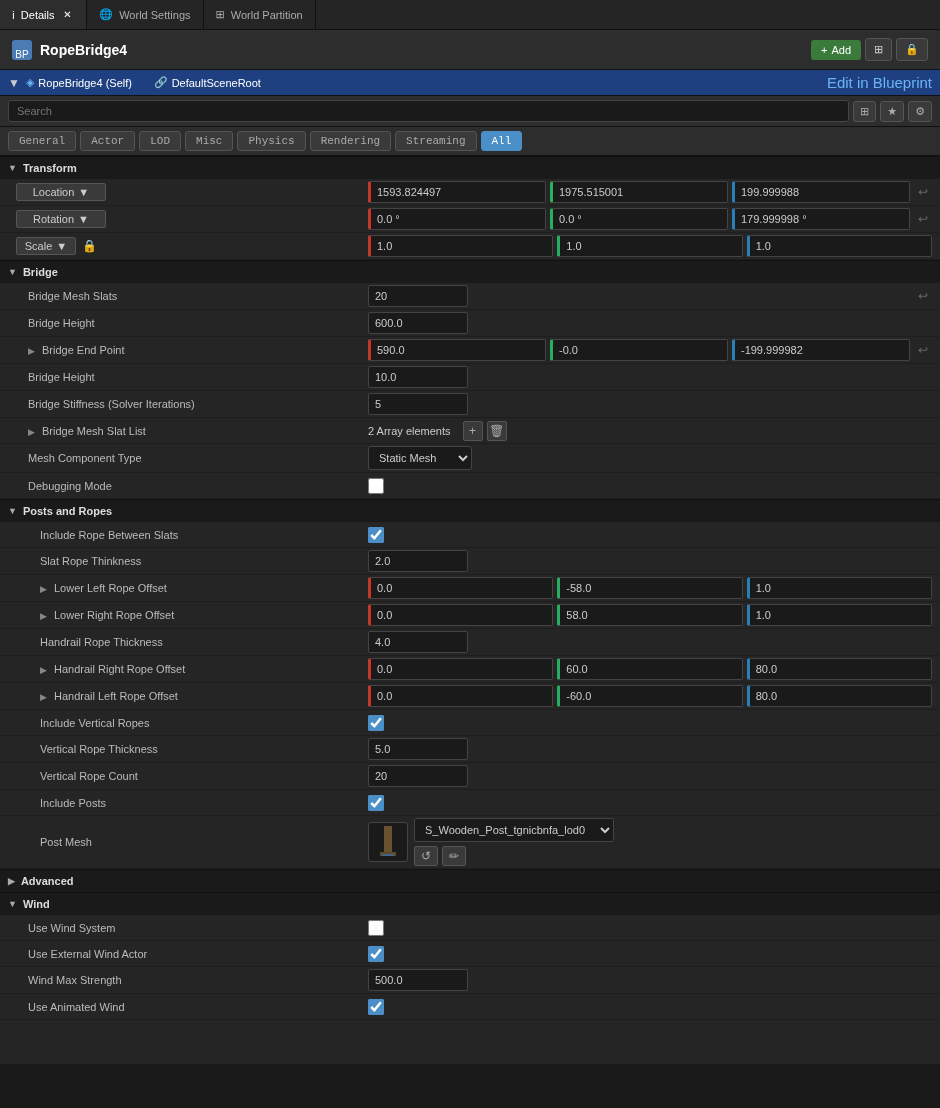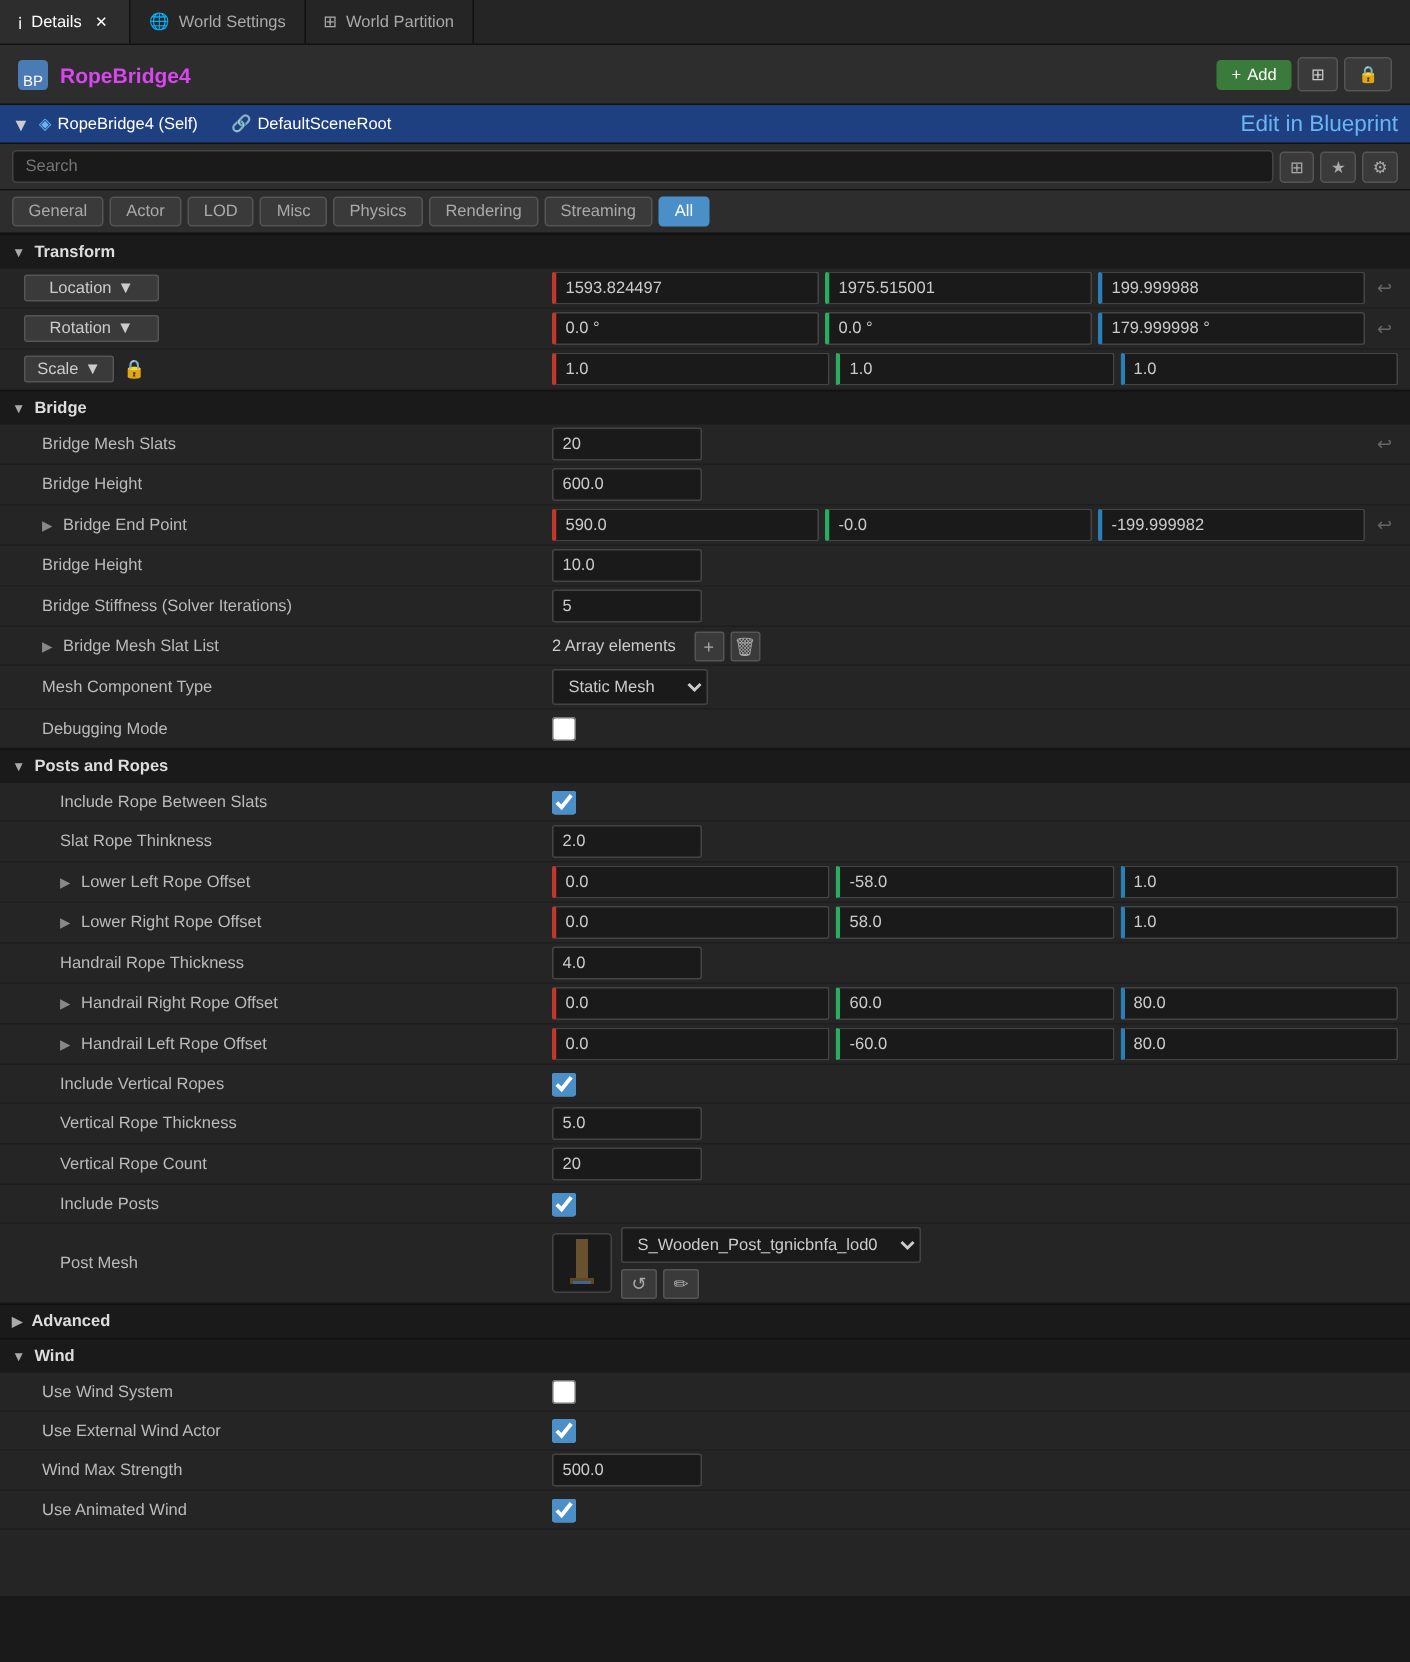--- a/index.html
+++ b/index.html
@@ -55,21 +55,21 @@
     .actor-icon {
       width: 20px; height: 20px;
       background: #4a7bb5;
       border-radius: 3px;
       display: flex; align-items: flex-end; justify-content: center;
       font-size: 10px; color: #fff;
     }
     .actor-name {
       font-size: 14px;
       font-weight: bold;
-      color: #d946ef;
+      color: #ffffff;
       flex: 1;
     }
     .actor-actions {
       display: flex; gap: 4px; align-items: center;
     }
     .btn-add {
       display: flex; align-items: center; gap: 4px;
       background: #3a7a3a; color: #fff;
       border: none; padding: 4px 10px;
       border-radius: 3px; cursor: pointer; font-size: 11px;
@@ -133,20 +133,21 @@
       border-bottom: 1px solid #111;
     }
     .filter-tab {
       padding: 3px 10px;
       border-radius: 3px;
       background: #3a3a3a;
       border: 1px solid #555;
       color: #aaa;
       cursor: pointer;
       font-size: 11px;
+      font-family: Liberation Mono, monospace;
     }
     .filter-tab.active {
       background: #4a8fc8;
       border-color: #4a8fc8;
       color: #fff;
     }
 
     
     .main-content {
       overflow-y: auto;

